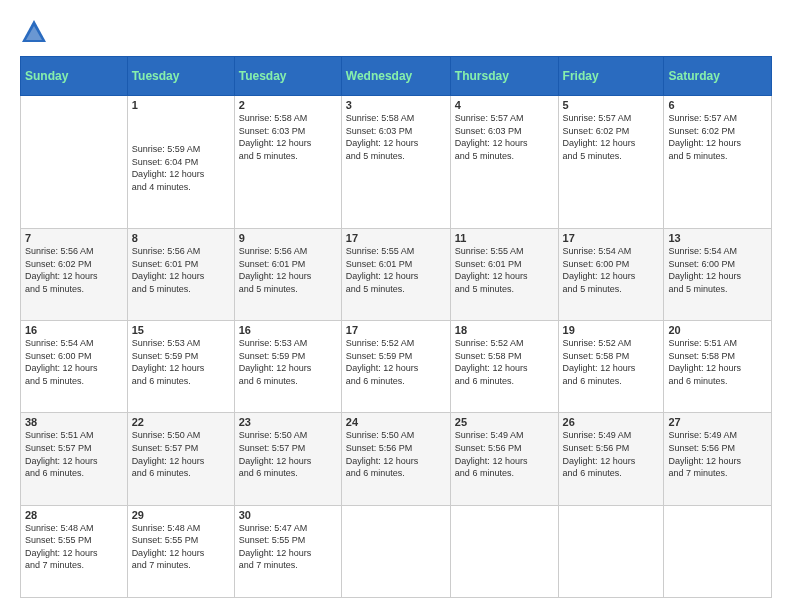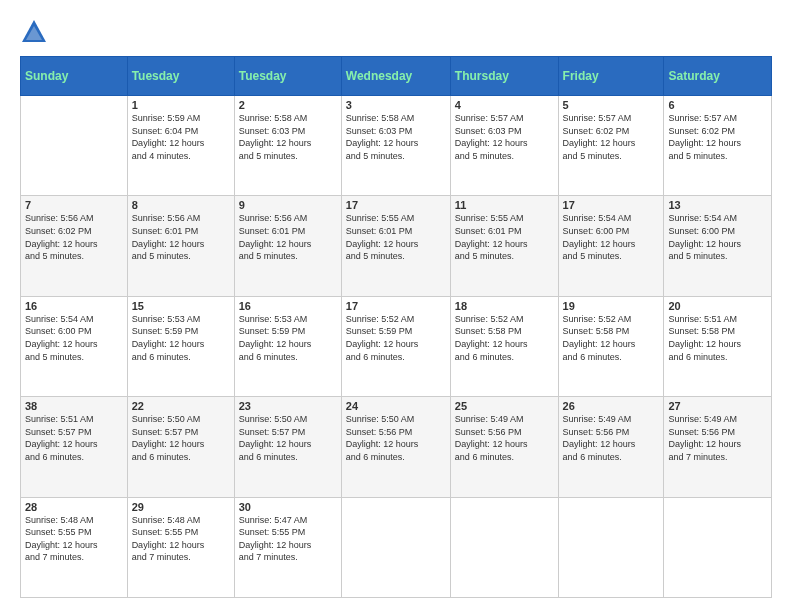--- a/index.html
+++ b/index.html
@@ -135,21 +135,21 @@
           <th>Thursday</th>
           <th>Friday</th>
           <th>Saturday</th>
         </tr>
     </thead>
     <tbody id="cal-body">
         <tr>
           <td></td>
           <td>
             <span class="day-num">1</span>
-            <div class="day-info" style="white-space: pre-line;">Sunrise: 5:59 AM
+            <div class="day-info" style="white-space: pre-line; margin-top: 32px;">Sunrise: 5:59 AM
 Sunset: 6:04 PM
 Daylight: 12 hours
 and 4 minutes.</div>
           </td>
           <td>
             <span class="day-num">2</span>
             <div class="day-info" style="white-space: pre-line;">Sunrise: 5:58 AM
 Sunset: 6:03 PM
 Daylight: 12 hours
 and 5 minutes.</div>

